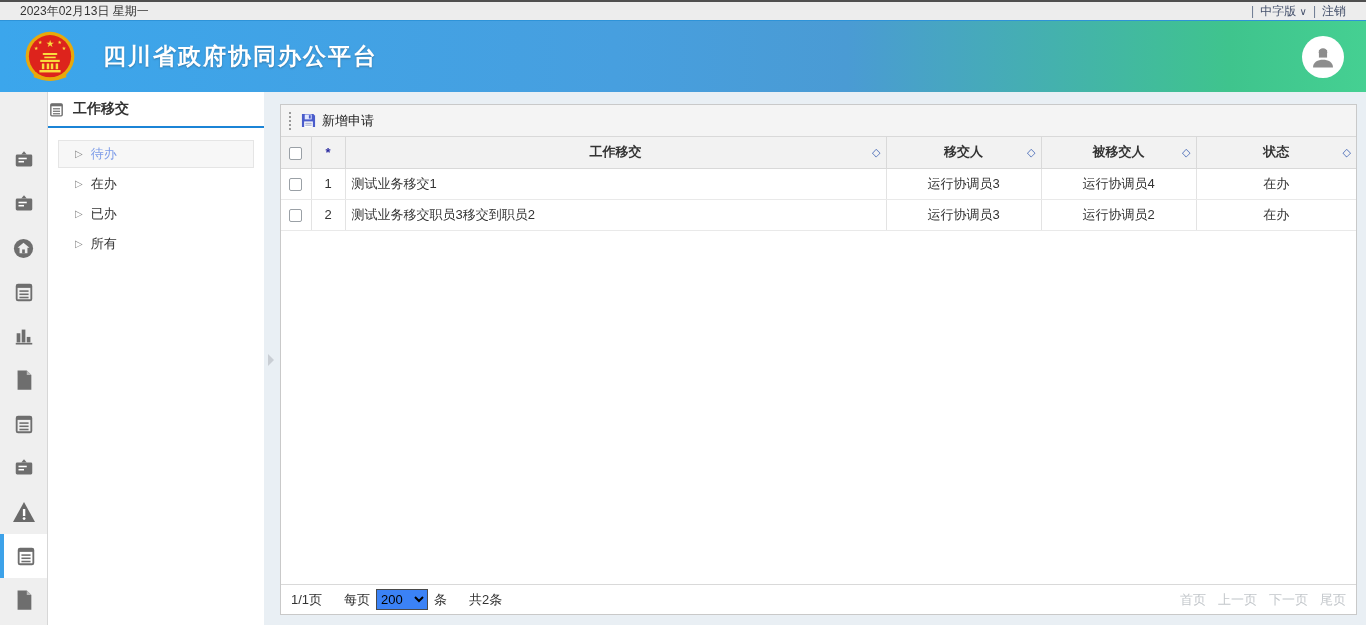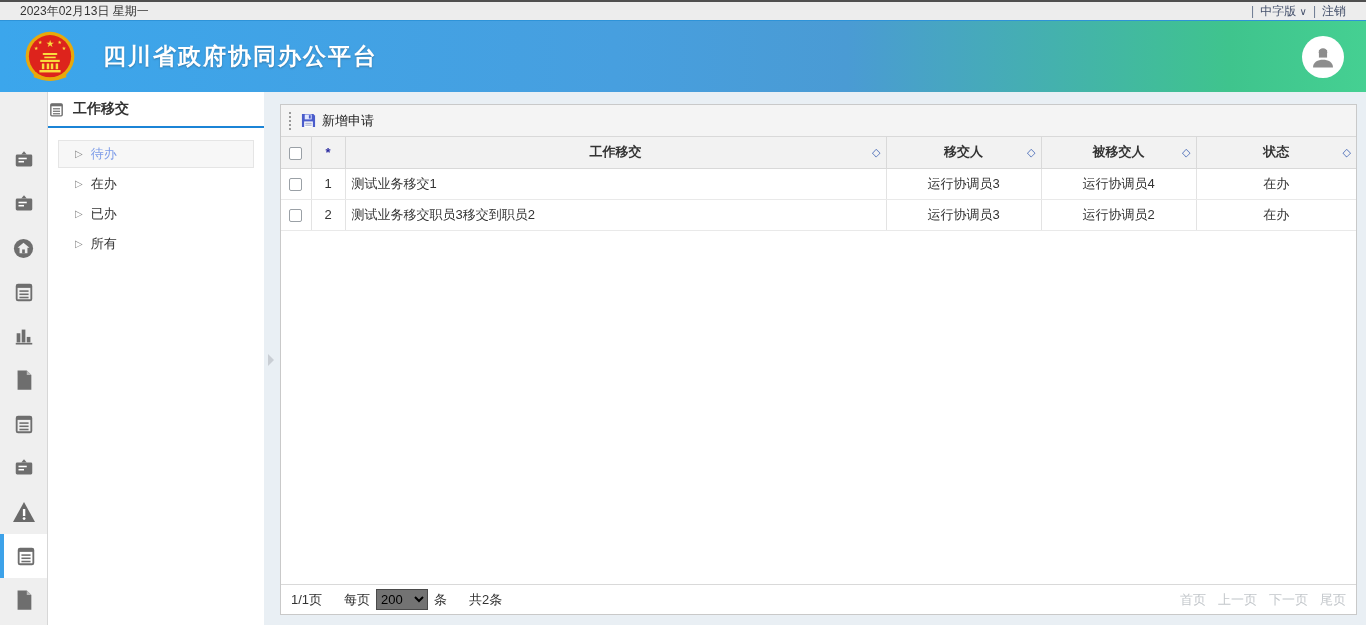--- a/index.html
+++ b/index.html
@@ -79,21 +79,21 @@
     border-radius:2px; background:#fff; vertical-align:middle; cursor:pointer; }
 
   .filler { flex:1; background:#fff; }
 
   
   .pager { height:30px; border-top:1px solid #d9d9d9; display:flex; align-items:center;
     padding:0 10px; font-size:13px; color:#333; flex:0 0 auto;gap:32px; }
   .pager-left { display:flex; align-items:center; gap:6px; }
   .pager-left .sp { width:10px; }
   .page-size { width:52px; height:21px; border:1px solid #4a4a4a; font-size:13px;
-    font-family:inherit; background:#737373; }
+    font-family:inherit; background:#3b82f6; }
   .pager-right { margin-left:auto; display:flex; gap:12px; color:#c3c7cb; }
   .pager-right span { cursor:pointer; }
 </style>
 </head>
 <body>
 
 <div class="app">
 
   <div class="topbar">
     <span>2023年02月13日 星期一</span>

